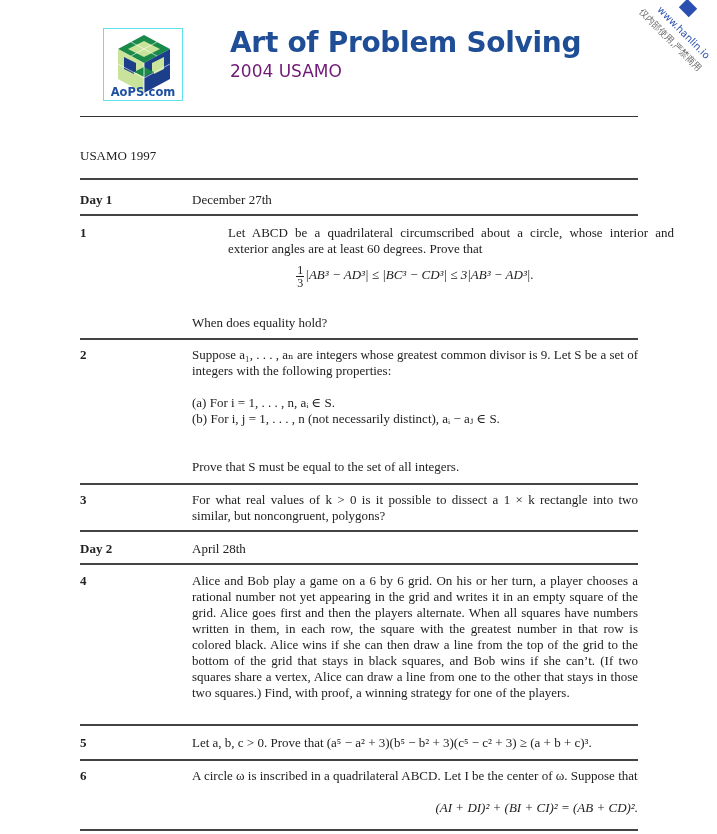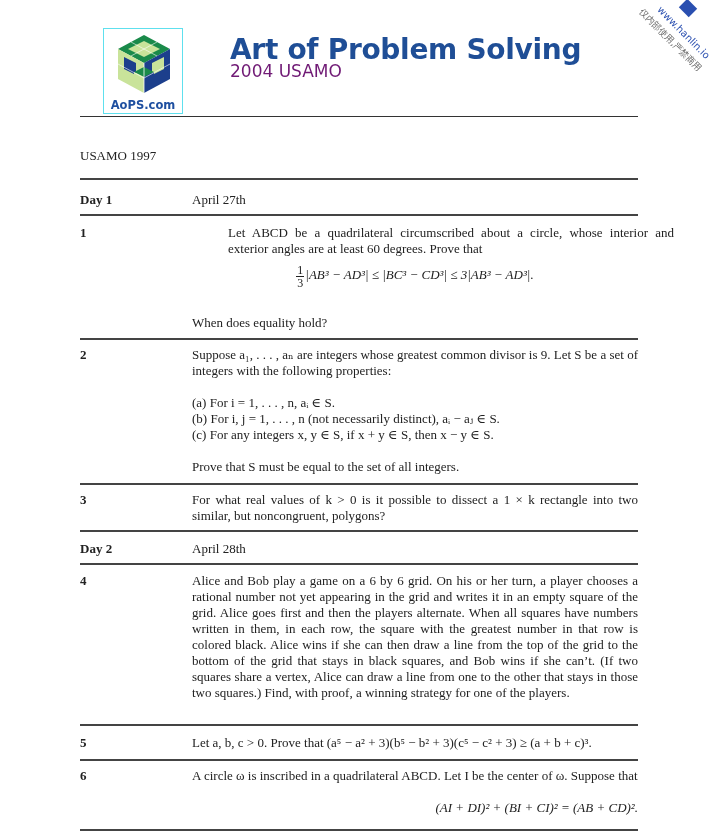--- a/index.html
+++ b/index.html
@@ -1,24 +1,24 @@
 <!DOCTYPE html>
 <html><head>
 <meta charset="utf-8">
 <style>
   html, body { margin: 0; padding: 0; background: #fff; }
   body { width: 717px; height: 834px; position: relative; overflow: hidden;
          font-family: "Liberation Serif", "DejaVu Serif", serif; color: #222; }
-  .logo { position: absolute; left: 103px; top: 28px; width: 80px; height: 86px;
+  .logo { position: absolute; left: 103px; top: 28px; width: 80px; height: 73px;
           border: 1px solid #5ee0ee; box-sizing: border-box; background: #fff; }
   .logo svg { position: absolute; left: 10px; top: 4px; }
   .logo-text { position: absolute; left: 0; right: 0; bottom: 1px; text-align: center;
                font-family: "DejaVu Sans", sans-serif; font-weight: bold; font-size: 11.5px; color: #1e4fa0; }
   .brand-title { position: absolute; left: 230px; top: 26px; font-family: "DejaVu Sans", sans-serif;
-                 font-weight: bold; font-size: 28px; color: #1f4e96; letter-spacing: -0.3px; margin-top: 7px; }
+                 font-weight: bold; font-size: 28px; color: #1f4e96; letter-spacing: -0.3px; }
   .brand-sub { position: absolute; left: 230px; top: 61px; font-family: "DejaVu Sans", sans-serif;
                font-size: 17px; color: #701a75; }
   .watermark { position: absolute; left: 635px; top: 0px; width: 82px; height: 62px; }
   .watermark .wm-line { position: absolute; font-family: "DejaVu Sans", sans-serif; font-size: 10px;
                color: #2a4fb0; transform: rotate(45deg); transform-origin: left top; white-space: nowrap; }
   .rule { position: absolute; left: 80px; width: 558px; background: #444; height: 2px; }
   .rule-top { top: 116px; height: 1px; background: #333; }
   .header-doc { position: absolute; left: 80px; top: 148px; font-size: 13px; }
   .row-label { position: absolute; left: 80px; font-size: 13px; font-weight: bold; text-align: center; }
   .row-body { position: absolute; left: 192px; width: 446px; font-size: 13px; line-height: 16px; text-align: justify; }
@@ -59,40 +59,39 @@
   <div class="wm-line" style="left:10px; top:6px; color:#666; font-size:9px;">仅内部使用,严禁商用</div>
   <div style="position:absolute; left:46px; top:2px; width:14px; height:12px; background:#2a4fb0; transform:rotate(45deg);"></div>
 </div>
 
 <div class="rule rule-top"></div>
 
 <div class="header-doc">USAMO 1997</div>
 <div class="rule" style="top:178px;"></div>
 
 <div class="row-label" style="top:192px;">Day 1</div>
-<div class="row-body" style="top:192px;">April 27th</div>
+<div class="row-body" style="top:192px;">December 27th</div>
 <div class="rule" style="top:214px;"></div>
 
 <div class="row-label" style="top:225px;">1</div>
 <div class="row-body" style="top:225px;margin-left:36px;">Let ABCD be a quadrilateral circumscribed about a circle, whose interior and exterior angles are at least 60 degrees. Prove that</div>
 <div class="eq" style="top:264px;">
   <span class="frac">
     <span class="num">1</span>
     <span>3</span>
   </span><span class="math">|AB³ − AD³| ≤ |BC³ − CD³| ≤ 3|AB³ − AD³|.</span>
 </div>
 <div class="row-body" style="top:315px;">When does equality hold?</div>
 <div class="rule" style="top:338px;"></div>
 
 <div class="row-label" style="top:347px;">2</div>
 <div class="row-body" style="top:347px;">Suppose a₁, . . . , aₙ are integers whose greatest common divisor is 9. Let S be a set of integers with the following properties:</div>
 <div class="row-body" style="top:395px; text-align:left;">
   <div>(a) For i = 1, . . . , n, aᵢ ∈ S.</div>
   <div>(b) For i, j = 1, . . . , n (not necessarily distinct), aᵢ − aⱼ ∈ S.</div>
-  <div>(c) For any integers x, y ∈ S, if x + y ∈ S, then x − y ∈ S.</div>
 </div>
 <div class="row-body" style="top:459px;">Prove that S must be equal to the set of all integers.</div>
 <div class="rule" style="top:483px;"></div>
 
 <div class="row-label" style="top:492px;">3</div>
 <div class="row-body" style="top:492px;">For what real values of k &gt; 0 is it possible to dissect a 1 × k rectangle into two similar, but noncongruent, polygons?</div>
 <div class="rule" style="top:530px;"></div>
 
 <div class="row-label" style="top:541px;">Day 2</div>
 <div class="row-body" style="top:541px;">April 28th</div>

